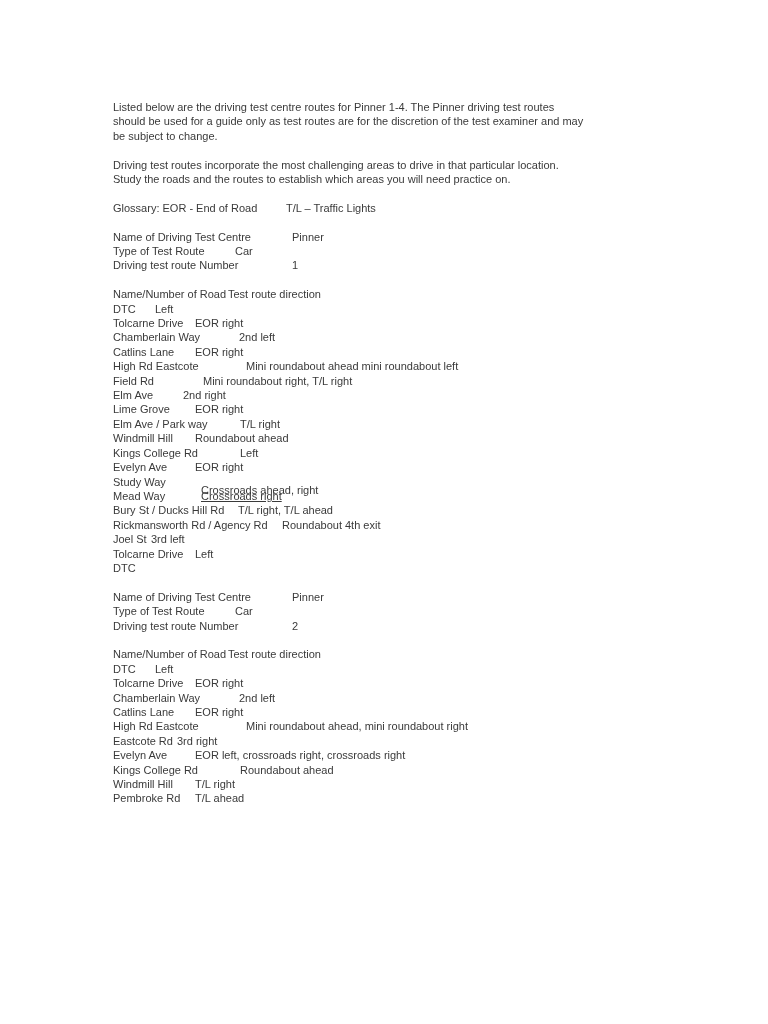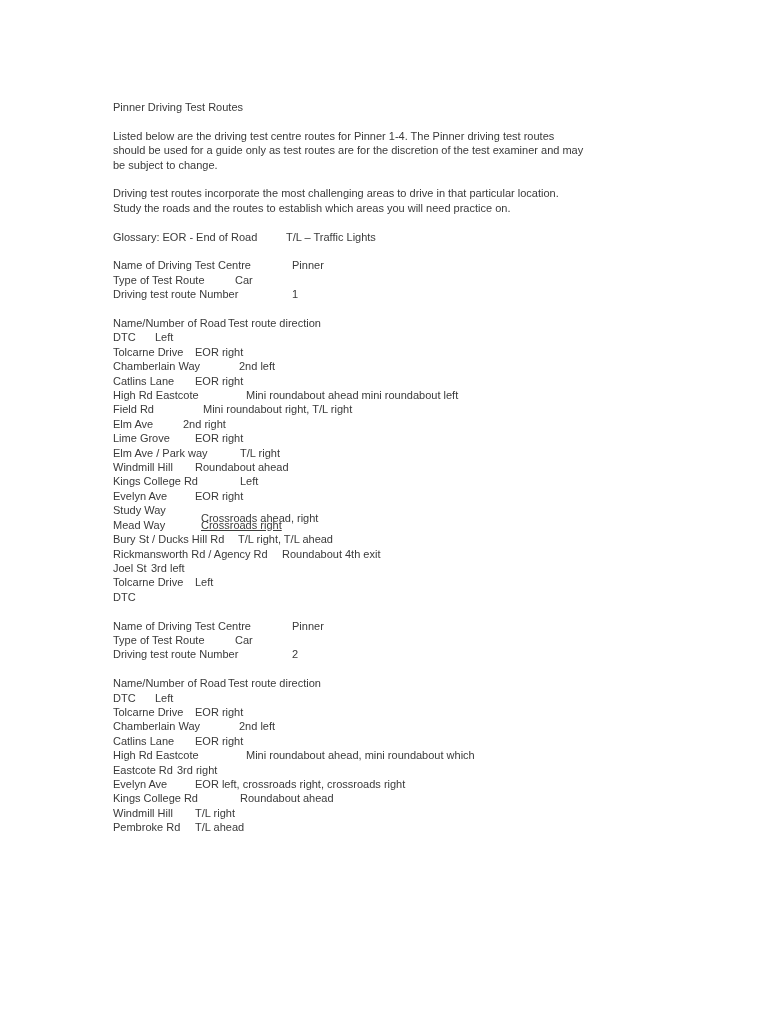--- a/index.html
+++ b/index.html
@@ -27,21 +27,20 @@
   .block { margin: 0 0 14.4px 0; }
   .para { white-space: pre-line; }
   .line { position: relative; min-height: 14.4px; white-space: nowrap; }
   .line .val { position: absolute; top: 0; left: 0; white-space: nowrap; }
 </style>
 </head>
 <body>
 
 <div class="page">
 
-  <div class="block line">Pinner Driving Test Routes</div>
 
 
   <p class="block para">Listed below are the driving test centre routes for Pinner 1-4. The Pinner driving test routes
 should be used for a guide only as test routes are for the discretion of the test examiner and may
 be subject to change.</p>
 
   <p class="block para">Driving test routes incorporate the most challenging areas to drive in that particular location.
 Study the roads and the routes to establish which areas you will need practice on.</p>
 
   <div class="block line">
@@ -205,21 +204,21 @@
           <span class="val" style="left: 126px;">2nd left</span>
         </div>
 
         <div class="line">
           <span>Catlins Lane</span>
           <span class="val" style="left: 82px;">EOR right</span>
         </div>
 
         <div class="line">
           <span>High Rd Eastcote</span>
-          <span class="val" style="left: 133px;">Mini roundabout ahead, mini roundabout which</span>
+          <span class="val" style="left: 133px;">Mini roundabout ahead, mini roundabout right</span>
         </div>
 
         <div class="line">
           <span>Eastcote Rd</span>
           <span class="val" style="left: 64px;">3rd right</span>
         </div>
 
         <div class="line">
           <span>Evelyn Ave</span>
           <span class="val" style="left: 82px;">EOR left, crossroads right, crossroads right</span>

